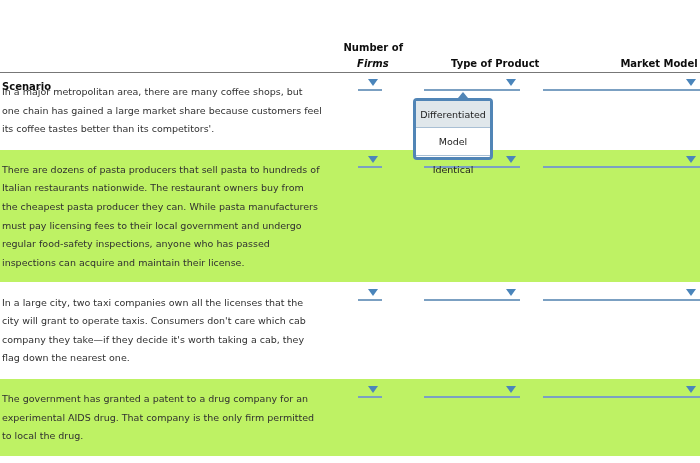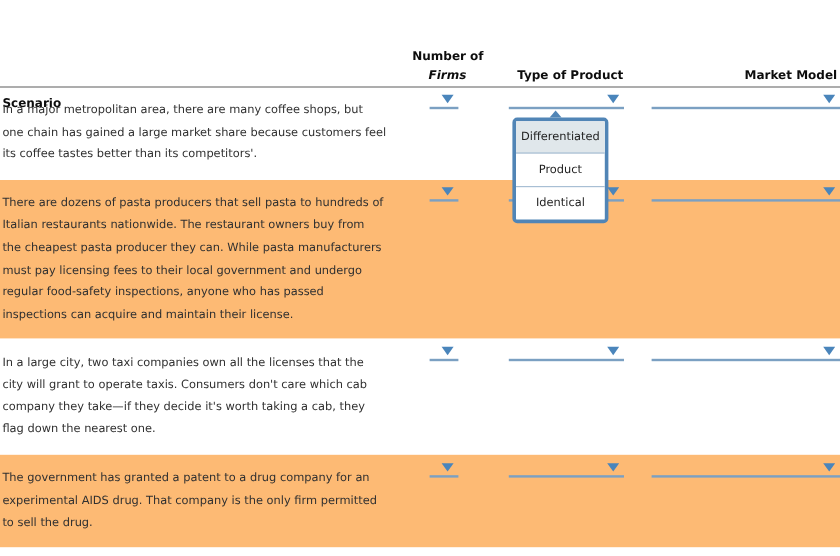--- a/index.html
+++ b/index.html
@@ -12,39 +12,39 @@
   }
   #page { position: relative; width: 700px; height: 463px; overflow: hidden; background:#fff;
           filter: opacity(1); }
 
   
   .hdr { position:absolute; font-weight:bold; font-size:10px; color:#0d0d0d; white-space:nowrap;
          line-height:10px; }
   #hdr-scenario { left:2px; top:58.9px;margin-top:23px; }
   #hdr-firms-1 { left:343.5px; top:43.2px; }
   #hdr-firms-2 { left:357.1px; top:58.9px;font-style:italic; }
-  #hdr-type { left:431px; top:58.9px;text-align:right; }
+  #hdr-type { left:451px; top:58.9px;text-align:right; }
   #hdr-market { left:587.4px; top:58.9px;margin-left:33px; }
   #hdr-rule { position:absolute; left:0; top:72px; width:700px; height:1px; background:#777; }
 
   
   .row { position:absolute; left:0; width:700px; }
-  .row.shaded { background:#fdba74; }
+  .row.shaded { background:#bef264; }
   .scenario-text { position:absolute; left:2px; top:11.2px; font-size:9.5px; color:#303030;
                    line-height:18.6px; width:320.1px; }
 
   
   .dd { position:absolute; height:11.6px; }
   .dd .line { position:absolute; left:0; right:0; top:9.8px; height:2.2px; background:#7ba0c2; }
   .dd .caret { position:absolute; top:0; width:0; height:0;
                border-left:5.5px solid transparent; border-right:5.5px solid transparent;
                border-top:7px solid #4a85bb; }
 
   
-  #popup { position:absolute; left:427px; top:97.8px; width:80px; height:88px;
+  #popup { position:absolute; left:413px; top:97.8px; width:80px; height:62px;
            border:3.2px solid #5185b6; border-radius:4px; background:#fff; box-sizing:border-box; }
   #popup .opt { font-size:9.5px; color:#1d1d1d; text-align:center;
                 height:27.5px; line-height:27.5px;
                 border-bottom:1.6px solid #a8bfd4; box-sizing:border-box; }
   #popup .opt:last-child { border-bottom:none; }
   #popup .opt.sel { background:#e0e7eb; }
   #popup-arrow { position:absolute; left:457.8px; top:92.3px; width:0; height:0;
                  border-left:5px solid transparent; border-right:5px solid transparent;
                  border-bottom:6.4px solid #5185b6; }
 </style>
@@ -102,35 +102,35 @@
       <span class="caret" style="right:4.9px;"></span>
       <span class="line"></span>
     </div>
     <div class="dd" style="left:542.8px;width:157.2px;top:6.8px;">
       <span class="caret" style="right:4.2px;"></span>
       <span class="line"></span>
     </div>
   </div>
 
   <div class="row shaded" id="row-4" style="top:379.1px;height:76.6px;">
-    <div class="scenario-text">The government has granted a patent to a drug company for an experimental AIDS drug. That company is the only firm permitted to sell the drug.</div>
+    <div class="scenario-text">The government has granted a patent to a drug company for an experimental AIDS drug. That company is the only firm permitted to local the drug.</div>
     <div class="dd" style="left:358px;width:23.6px;top:6.8px;">
       <span class="caret" style="right:3.7px;"></span>
       <span class="line"></span>
     </div>
     <div class="dd" style="left:424px;width:96.4px;top:6.8px;">
       <span class="caret" style="right:4.9px;"></span>
       <span class="line"></span>
     </div>
     <div class="dd" style="left:542.8px;width:157.2px;top:6.8px;">
       <span class="caret" style="right:4.2px;"></span>
       <span class="line"></span>
     </div>
   </div>
 
   <div id="popup-arrow"></div>
   <div id="popup">
     <div class="opt sel">Differentiated</div>
-    <div class="opt">Product</div>
+    <div class="opt">Model</div>
     <div class="opt">Identical</div>
   </div>
 
 </div>
 
 </body></html>

